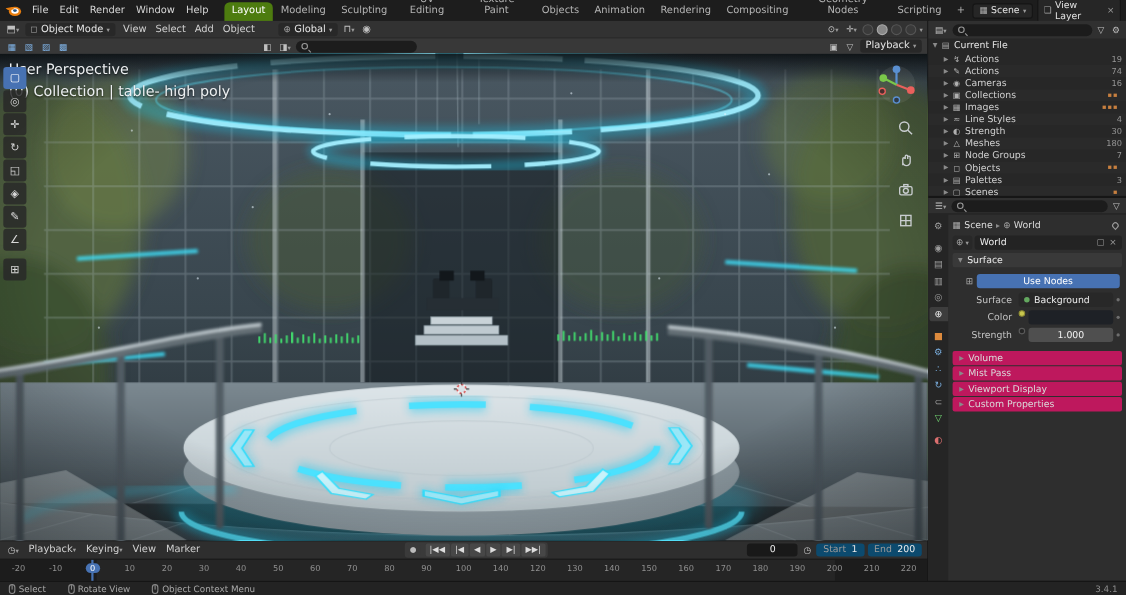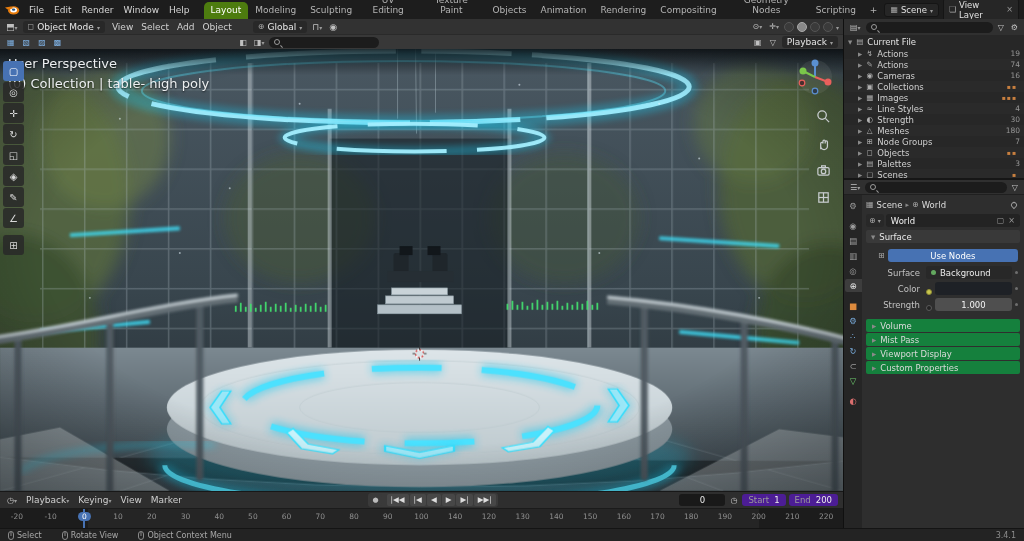--- a/index.html
+++ b/index.html
@@ -46,21 +46,21 @@
   .tool-btn:last-child{margin-top:6px}
   .nav-gizmo{position:absolute;right:8px;top:8px}
   .side-icons{position:absolute;right:12px;top:60px;display:flex;flex-direction:column;gap:10px}
 
   
   .tl-header{height:17px;background:#2e2e2e;border-top:1px solid #181818;display:flex;align-items:center;gap:3px;padding:0 5px;font-size:9px;flex:none}
   .transport{display:flex;gap:1px;margin:0 auto;background:#3a3a3a;border-radius:3px;padding:1px 2px}
   .tbtn{background:#474747;border:none;border-radius:2px;color:#ddd;font-size:7.5px;padding:1px 4px;line-height:1.3}
   .autokey{width:12px;height:12px;border-radius:3px;background:#3a3a3a;border:none;color:#bbb;font-size:7px;margin-right:4px}
   .framebox{background:#191919;border-radius:3px;color:#ececec;font-size:8.5px;padding:1px 0;width:46px;text-align:center}
-  .rangebox{background:#4c1d95;border-radius:3px;display:flex;gap:5px;padding:1px 6px;font-size:8.5px}
+  .rangebox{background:#0c4a6e;border-radius:3px;display:flex;gap:5px;padding:1px 6px;font-size:8.5px}
   .rangebox .lbl{color:#9a9a9a}.rangebox .val{color:#ececec}
   .tl-ruler{height:20px;background:#252525;position:relative;display:flex;flex:none;border-top:1px solid #1b1b1b}
   .tick{flex:1;text-align:center;font-size:7.5px;color:#8f8f8f;padding-top:3px;position:relative;z-index:2}
   .tick.active span{background:#4772b3;color:#fff;border-radius:7px;padding:0 4px}
   .playhead{position:absolute;top:0;bottom:0;width:2px;background:#4772b3;left:calc(100%/25*2.5 - 1px);z-index:1}
   .dim{position:absolute;top:0;bottom:0;background:rgba(0,0,0,.22);z-index:0}
   .dim.l{left:0;width:10.4%}.dim.r{left:90%;right:0}
 
   
   .right-panel{width:180px;flex:none;display:flex;flex-direction:column;background:#2a2a2a}
@@ -90,31 +90,31 @@
   .bc-sep{color:#8a8a8a;font-size:7px}
   .pin{width:6px;height:6px;border:1px solid #9a9a9a;border-radius:50% 50% 50% 0;transform:rotate(-45deg);margin-left:auto;margin-right:3px}
   .datablock{display:flex;align-items:center;gap:2px;height:15px}
   .db-dd{display:flex;align-items:center;gap:2px;background:#282828;border-radius:3px;height:13px;padding:0 3px;font-size:8px;color:#cfcfcf}
   .db-field{flex:1;background:#232323;border-radius:3px;height:13px;display:flex;align-items:center;gap:3px;padding:0 5px;font-size:8.5px;color:#f0f0f0}
   .db-field .endicons{margin-left:auto;display:flex;gap:4px;color:#9a9a9a;font-size:8px}
   .panel-strip{height:13px;background:#393939;border-radius:2px;display:flex;align-items:center;gap:4px;padding:0 5px;font-size:8.5px;color:#e8e8e8;flex:none}
   .surface-body{display:flex;flex-direction:column;gap:3px;padding:3px 0 5px}
   .prow{display:flex;align-items:center;height:13px;padding-right:2px}
   .plabel{width:60px;text-align:right;padding-right:6px;color:#c2c2c2;font-size:8.5px;flex:none}
-  .pfield{flex:1;display:flex;align-items:flex-end;gap:3px;min-width:0}
+  .pfield{flex:1;display:flex;align-items:flex-start;gap:3px;min-width:0}
   .anim-dot{width:3px;height:3px;border-radius:50%;background:#6e6e6e;margin-left:3px;flex:none}
   .usenodes{display:flex;align-items:center;gap:3px;padding:0 2px 0 12px;height:15px}
   .btn-primary{flex:1;height:13px;background:#4772b3;border:none;border-radius:3px;color:#fff;font-size:8.5px;display:flex;align-items:center;justify-content:center}
   .dropdown-field{flex:1;height:13px;background:#282828;border-radius:3px;display:flex;align-items:center;gap:4px;padding:0 5px;font-size:8.5px;color:#ececec}
   .swatch-field{flex:1;height:13px;background:#1e2126;border-radius:3px}
   .slider-field{flex:1;height:13px;background:#4f4f4f;border-radius:3px;color:#f4f4f4;font-size:8.5px;display:flex;align-items:center;justify-content:center}
   .socket{width:6px;height:6px;border-radius:50%;background:#242424;border:1px solid #5a5a5a;flex:none}
   .socket.yellow{background:#c9c74e;border-color:#8f8d34}
   .dot-green{width:5px;height:5px;border-radius:50%;background:#63a85f;flex:none}
-  .collapsed{height:13px;background:#15803d;border-radius:2px;display:flex;align-items:center;gap:4px;padding:0 6px;font-size:8.5px;color:#dadada;margin-top:1px;flex:none}
+  .collapsed{height:13px;background:#be185d;border-radius:2px;display:flex;align-items:center;gap:4px;padding:0 6px;font-size:8.5px;color:#dadada;margin-top:1px;flex:none}
 
   
   .statusbar{height:13px;background:#232323;border-top:1px solid #141414;display:flex;align-items:center;gap:20px;padding:0 8px;font-size:8px;color:#a8a8a8;flex:none}
   .sb-item{display:flex;align-items:center;gap:3px}
   .mouse{width:6px;height:9px;border:1px solid #8a8a8a;border-radius:3px;position:relative;display:inline-block}
   .mouse::after{content:"";position:absolute;left:50%;top:0;width:1px;height:4px;background:#8a8a8a;transform:translateX(-50%)}
   .version{margin-left:auto;color:#8c8c8c}
 </style>
 </head>
 <body>

